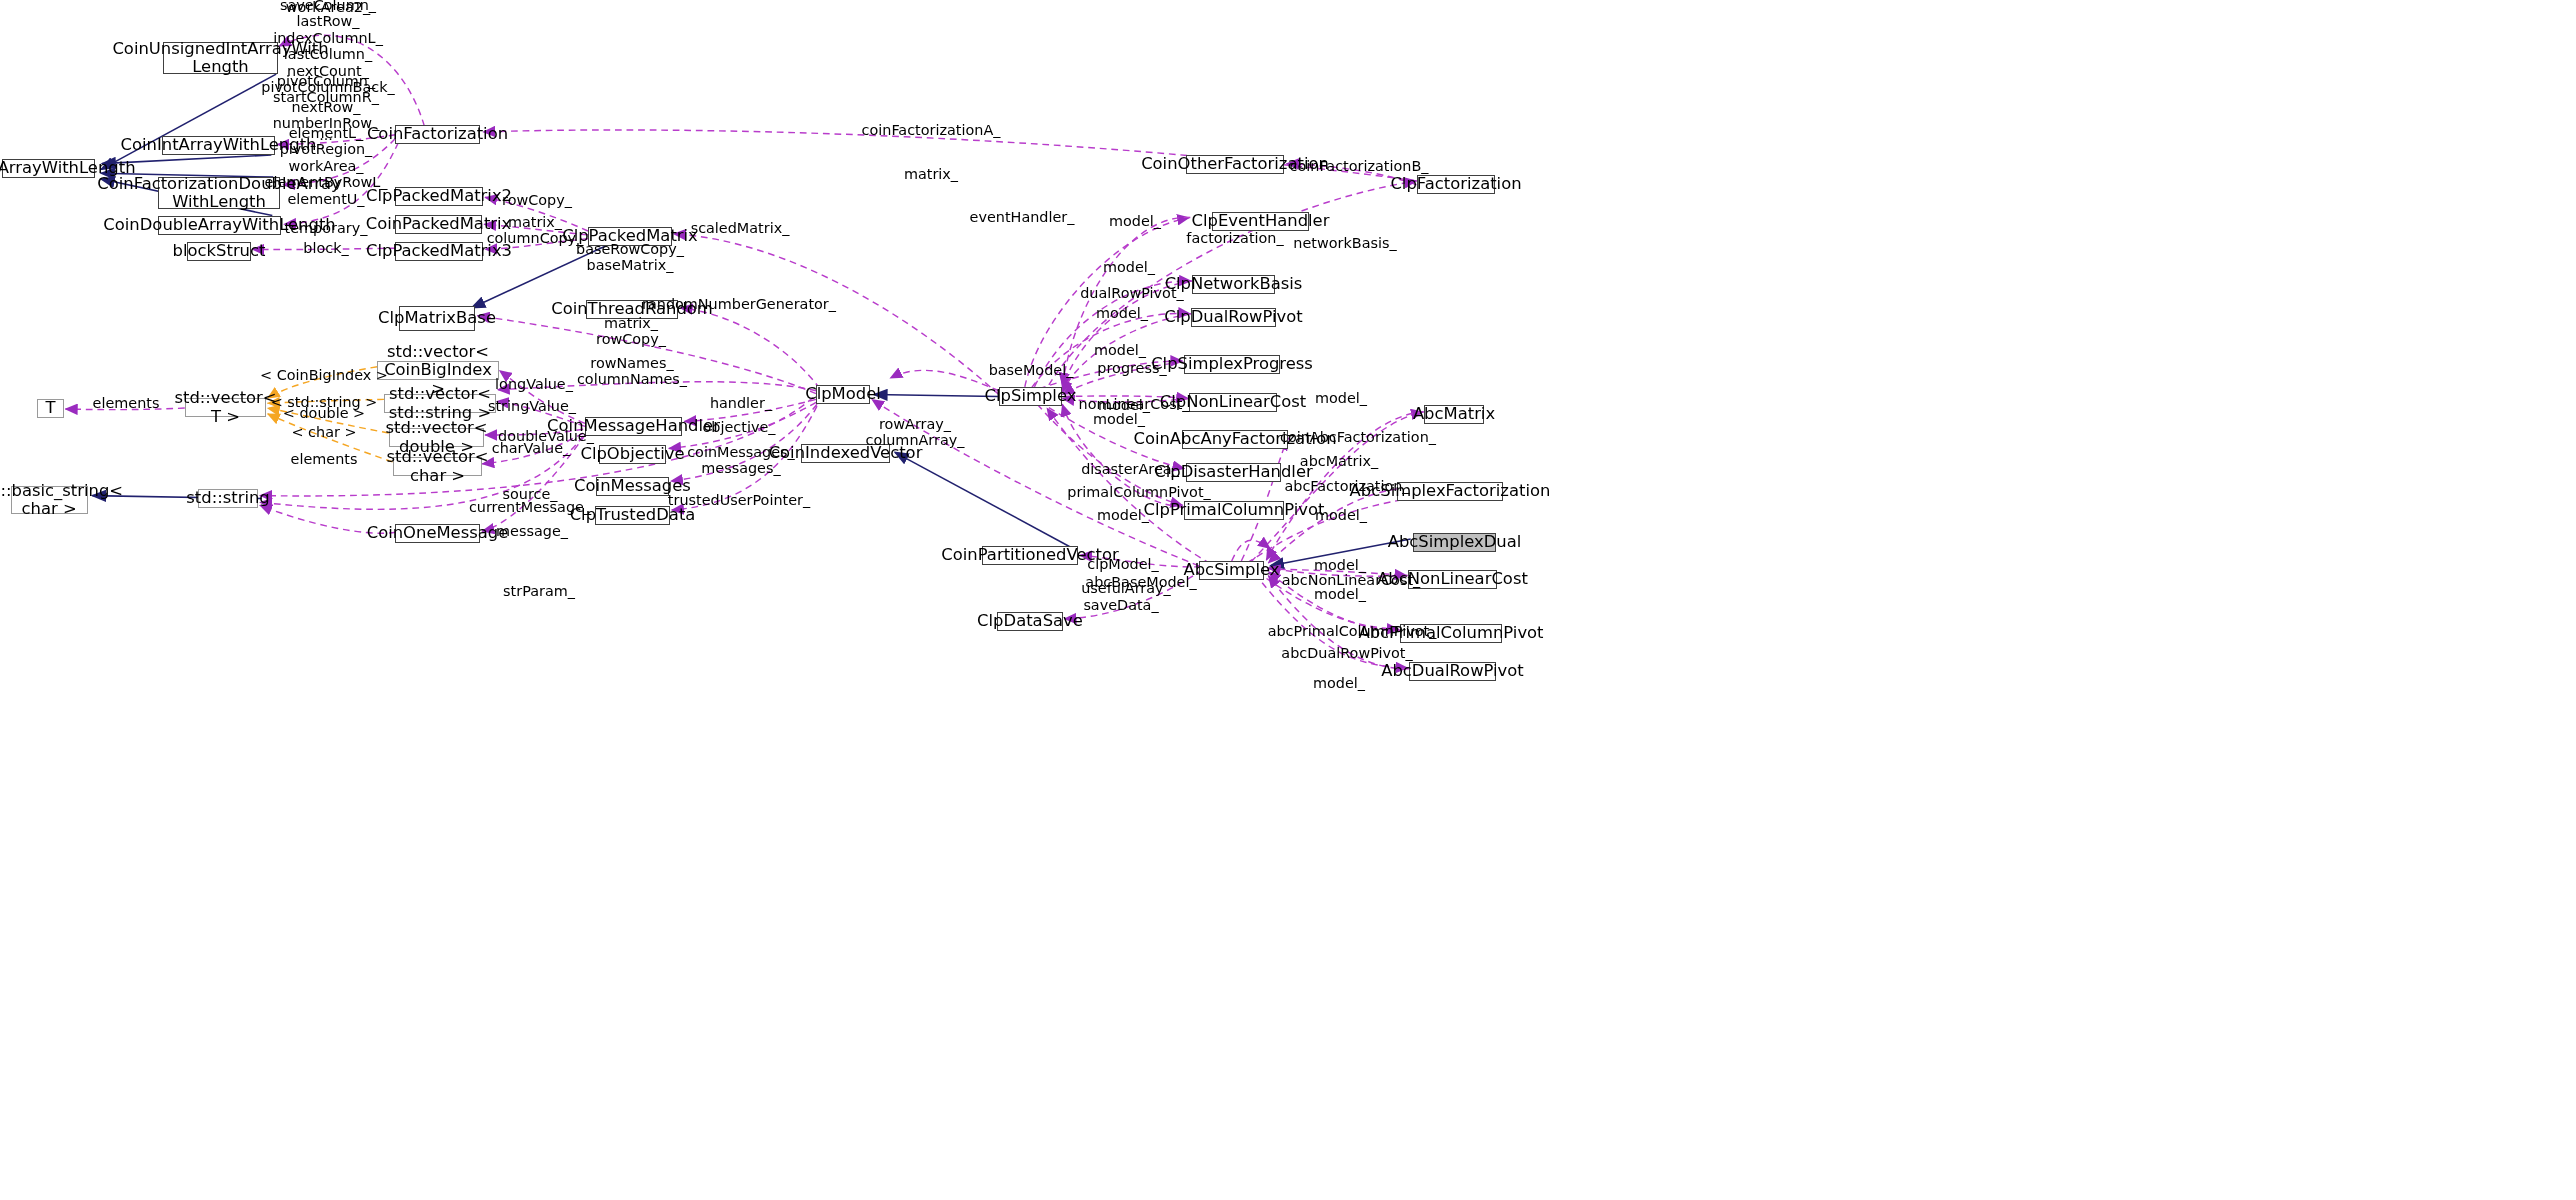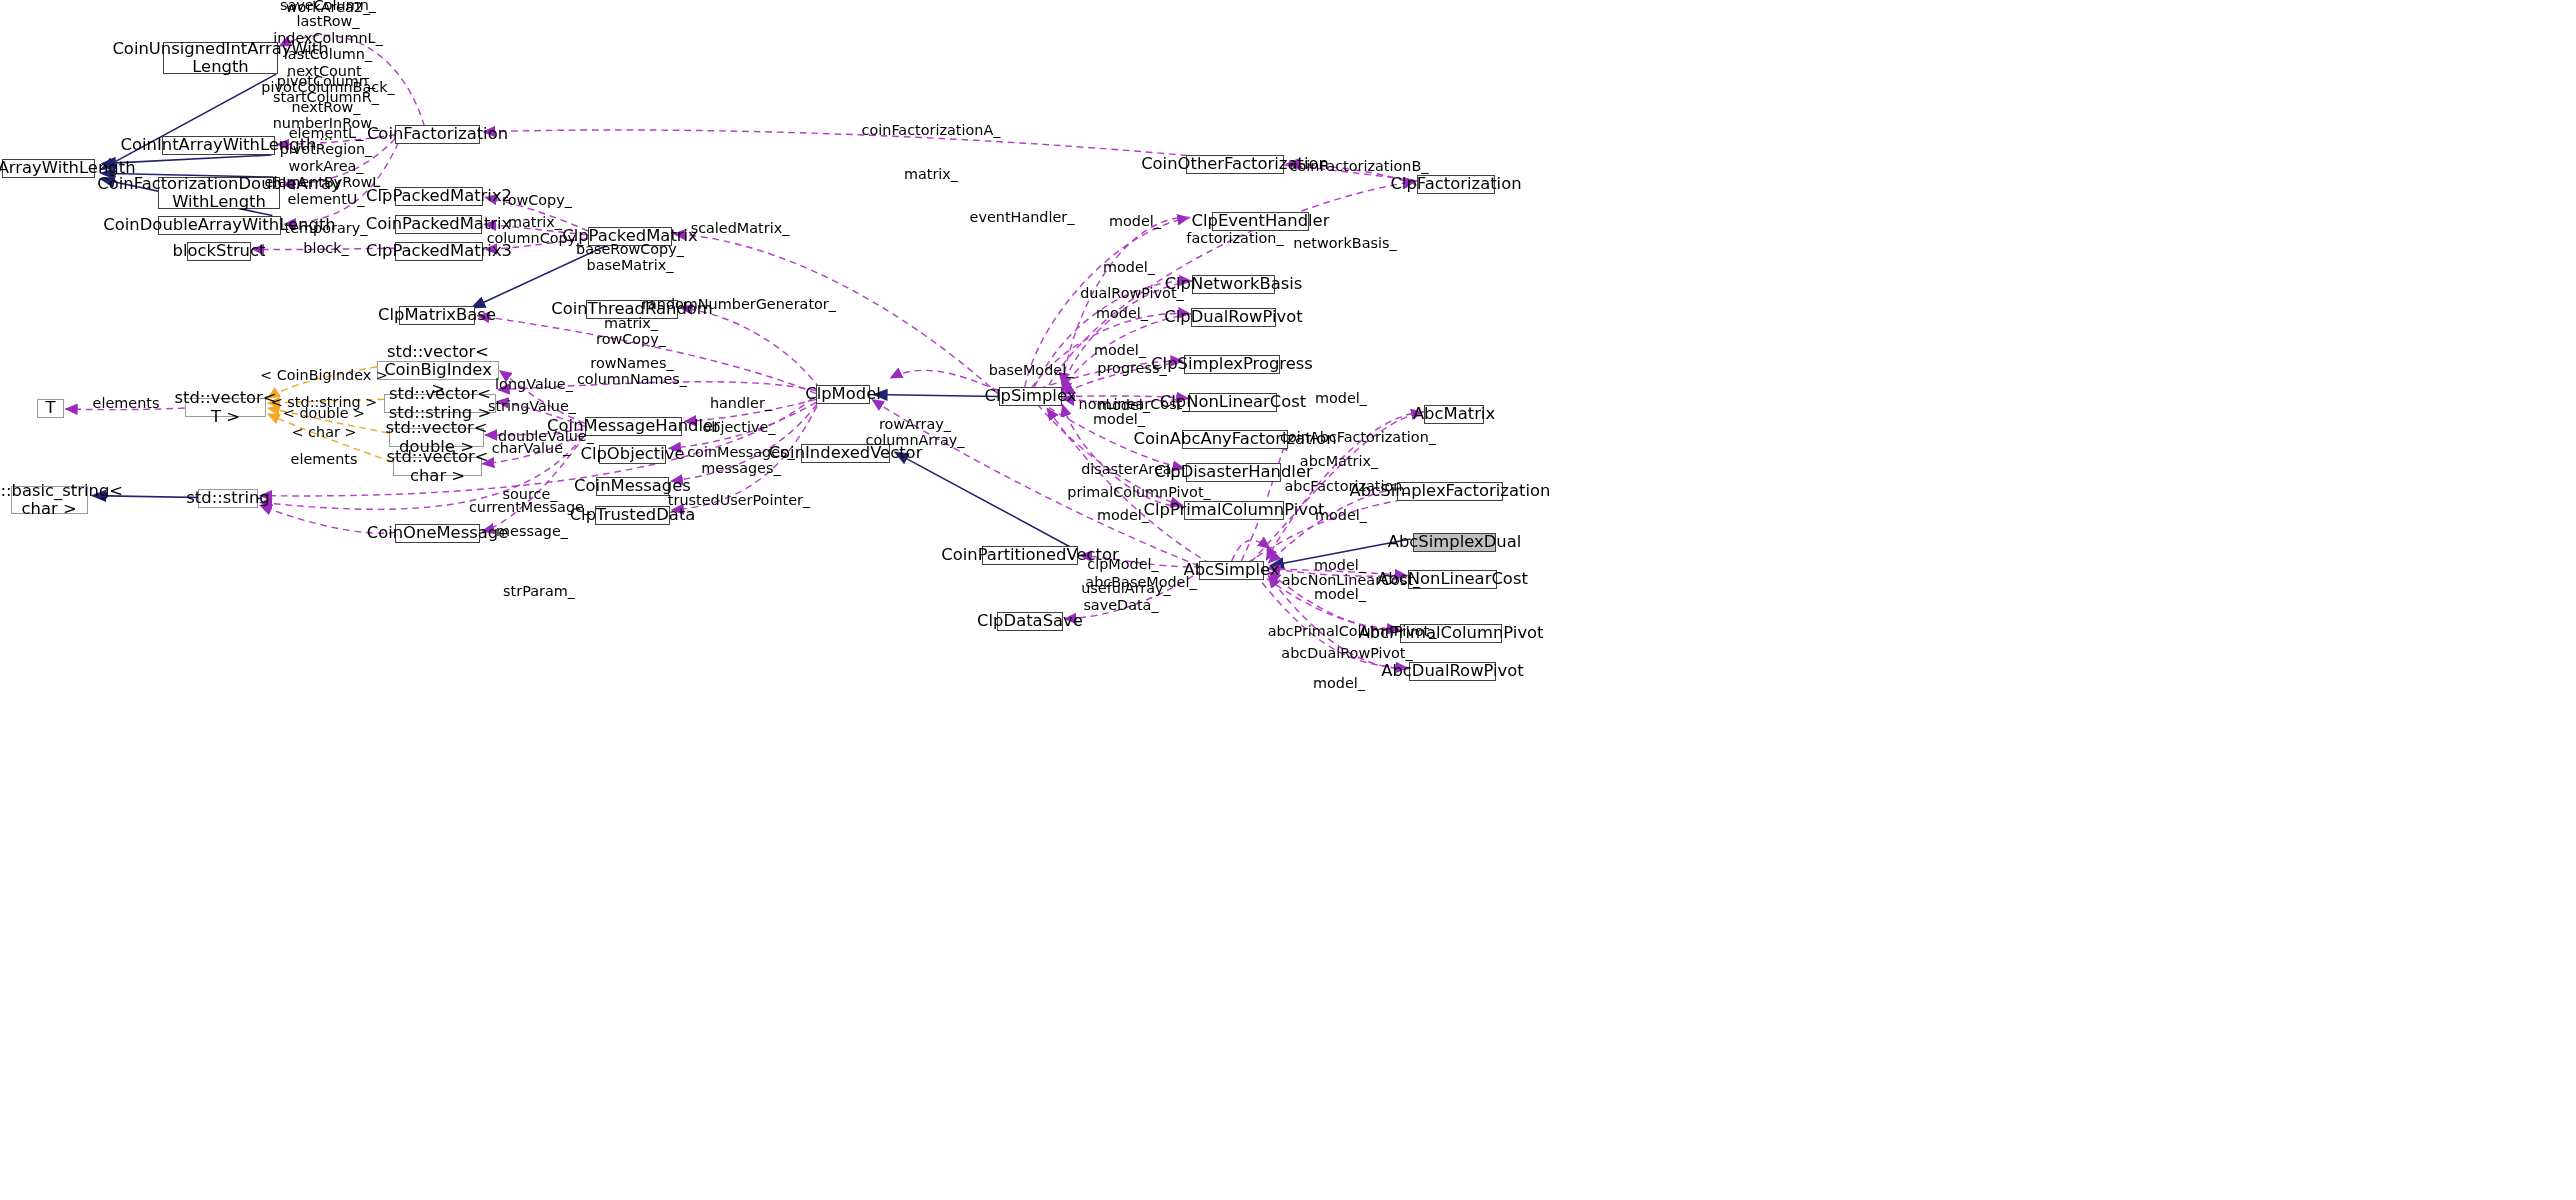--- a/index.html
+++ b/index.html
@@ -145,21 +145,21 @@
     <div class="node" style="left: 162px; top: 136px; width: 113px; height: 19px;">CoinIntArrayWithLength</div>
     <div class="node" style="left: 158px; top: 177px; width: 122px; height: 32px;">CoinFactorizationDoubleArray
 WithLength</div>
     <div class="node" style="left: 158px; top: 216px; width: 123px; height: 19px;">CoinDoubleArrayWithLength</div>
     <div class="node" style="left: 187px; top: 242px; width: 64px; height: 19px;">blockStruct</div>
     <div class="node" style="left: 395px; top: 125px; width: 85px; height: 19px;">CoinFactorization</div>
     <div class="node" style="left: 395px; top: 187px; width: 88px; height: 19px;">ClpPackedMatrix2</div>
     <div class="node" style="left: 395px; top: 215px; width: 87px; height: 19px;">CoinPackedMatrix</div>
     <div class="node" style="left: 395px; top: 242px; width: 88px; height: 19px;">ClpPackedMatrix3</div>
     <div class="node" style="left: 588px; top: 227px; width: 84px; height: 19px;">ClpPackedMatrix</div>
-    <div class="node" style="left: 399px; top: 306px; width: 76px; height: 19px;">ClpMatrixBase</div>
+    <div class="node" style="left: 399px; top: 306px; width: 76px; height: 25px;">ClpMatrixBase</div>
     <div class="node" style="left: 586px; top: 300px; width: 92px; height: 19px;">CoinThreadRandom</div>
     <div class="node light" style="left: 37px; top: 399px; width: 27px; height: 19px;">T</div>
     <div class="node light" style="left: 185px; top: 398px; width: 81px; height: 19px;">std::vector&lt; T &gt;</div>
     <div class="node light" style="left: 377px; top: 361px; width: 122px; height: 19px;">std::vector&lt; CoinBigIndex &gt;</div>
     <div class="node light" style="left: 384px; top: 394px; width: 112px; height: 19px;">std::vector&lt; std::string &gt;</div>
     <div class="node light" style="left: 389px; top: 428px; width: 95px; height: 19px;">std::vector&lt; double &gt;</div>
     <div class="node light" style="left: 393px; top: 457px; width: 89px; height: 19px;">std::vector&lt; char &gt;</div>
     <div class="node light" style="left: 10.6px; top: 486px; width: 77px; height: 28px;">std::basic_string&lt;
 char &gt;</div>
     <div class="node light" style="left: 198px; top: 489px; width: 60px; height: 19px;">std::string</div>

